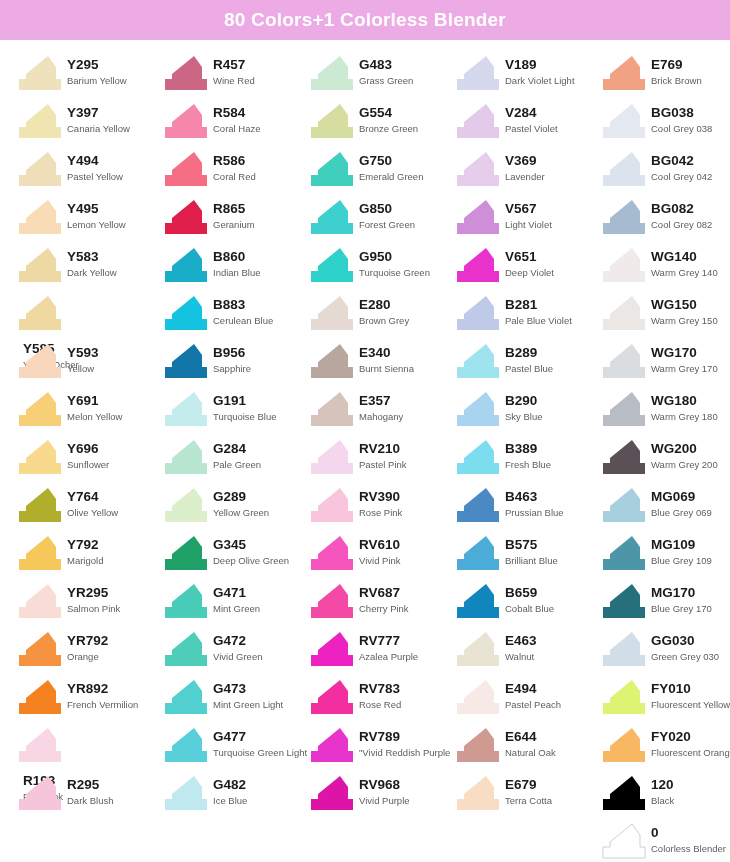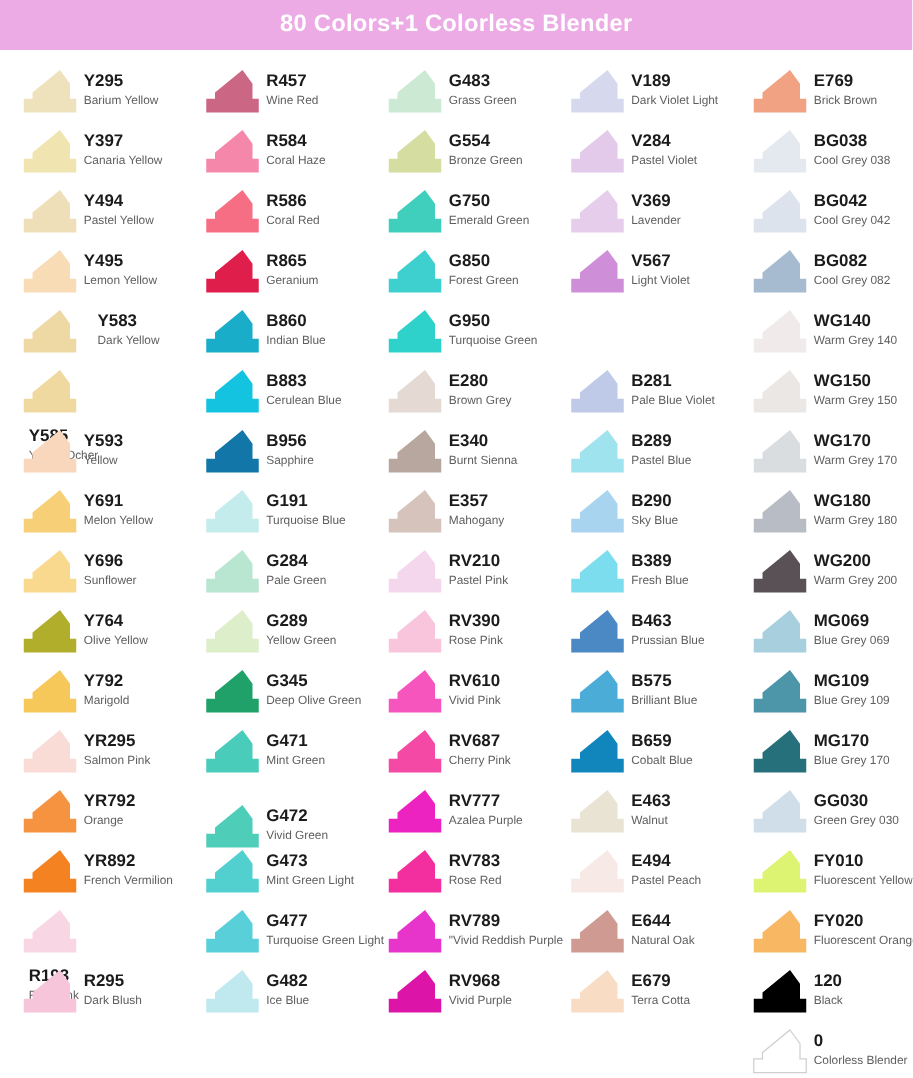--- a/index.html
+++ b/index.html
@@ -123,21 +123,21 @@
         <div class="nib">
           <svg viewBox="0 0 44 38" xmlns="http://www.w3.org/2000/svg">
             <path d="M30,2 L38,13 L38,25 L43,25 L43,36 L1,36 L1,25 L8,25 L8,20 Z" fill="#f8dcb5"></path>
           </svg>
         </div>
         <div class="labels">
           <div class="code">Y495</div>
           <div class="cname">Lemon Yellow</div>
         </div>
       </div>
-      <div class="swatch-item" style="grid-area: 5 / 1; gap: 11px;">
+      <div class="swatch-item" style="grid-area: 5 / 1;">
         <div class="nib">
           <svg viewBox="0 0 44 38" xmlns="http://www.w3.org/2000/svg">
             <path d="M30,2 L38,13 L38,25 L43,25 L43,36 L1,36 L1,25 L8,25 L8,20 Z" fill="#eed9a4"></path>
           </svg>
         </div>
         <div class="labels">
           <div class="code">Y583</div>
           <div class="cname">Dark Yellow</div>
         </div>
       </div>
@@ -387,21 +387,21 @@
         <div class="nib">
           <svg viewBox="0 0 44 38" xmlns="http://www.w3.org/2000/svg">
             <path d="M30,2 L38,13 L38,25 L43,25 L43,36 L1,36 L1,25 L8,25 L8,20 Z" fill="#49ccb9"></path>
           </svg>
         </div>
         <div class="labels">
           <div class="code">G471</div>
           <div class="cname">Mint Green</div>
         </div>
       </div>
-      <div class="swatch-item" style="grid-area: 13 / 2; margin-top: 12px;">
+      <div class="swatch-item" style="grid-area: 13 / 2;">
         <div class="nib">
           <svg viewBox="0 0 44 38" xmlns="http://www.w3.org/2000/svg">
             <path d="M30,2 L38,13 L38,25 L43,25 L43,36 L1,36 L1,25 L8,25 L8,20 Z" fill="#4ecdb8"></path>
           </svg>
         </div>
         <div class="labels">
           <div class="code">G472</div>
           <div class="cname">Vivid Green</div>
         </div>
       </div>
@@ -649,20 +649,31 @@
       </div>
       <div class="swatch-item" style="grid-area: 4 / 4;">
         <div class="nib">
           <svg viewBox="0 0 44 38" xmlns="http://www.w3.org/2000/svg">
             <path d="M30,2 L38,13 L38,25 L43,25 L43,36 L1,36 L1,25 L8,25 L8,20 Z" fill="#cf8fd8"></path>
           </svg>
         </div>
         <div class="labels">
           <div class="code">V567</div>
           <div class="cname">Light Violet</div>
+        </div>
+      </div>
+      <div class="swatch-item" style="grid-area: 5 / 4;">
+        <div class="nib">
+          <svg viewBox="0 0 44 38" xmlns="http://www.w3.org/2000/svg">
+            <path d="M30,2 L38,13 L38,25 L43,25 L43,36 L1,36 L1,25 L8,25 L8,20 Z" fill="#e832cb"></path>
+          </svg>
+        </div>
+        <div class="labels">
+          <div class="code">V651</div>
+          <div class="cname">Deep Violet</div>
         </div>
       </div>
       <div class="swatch-item" style="grid-area: 6 / 4;">
         <div class="nib">
           <svg viewBox="0 0 44 38" xmlns="http://www.w3.org/2000/svg">
             <path d="M30,2 L38,13 L38,25 L43,25 L43,36 L1,36 L1,25 L8,25 L8,20 Z" fill="#bfc9e8"></path>
           </svg>
         </div>
         <div class="labels">
           <div class="code">B281</div>

